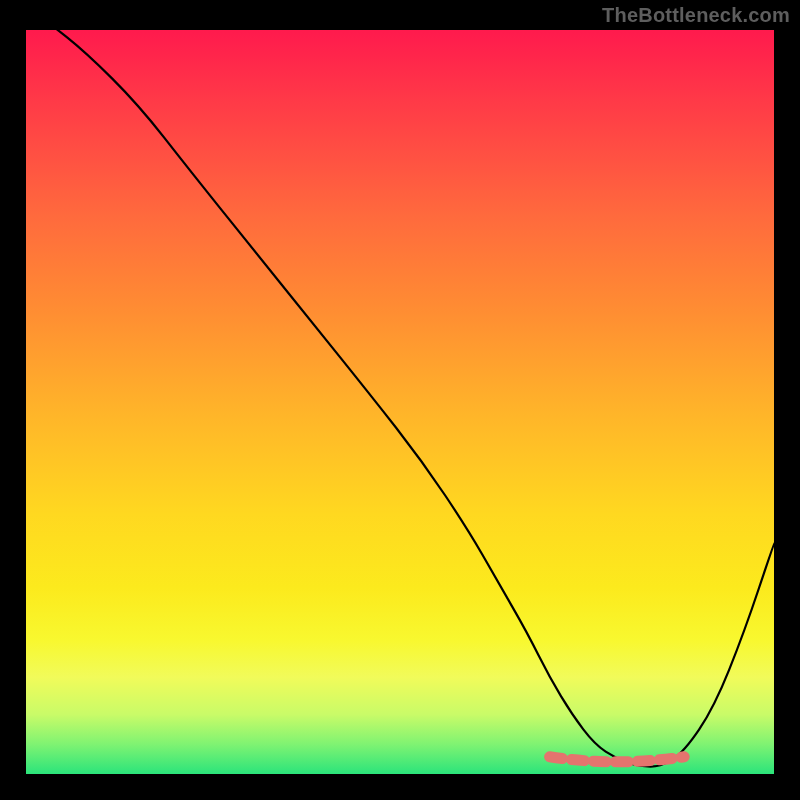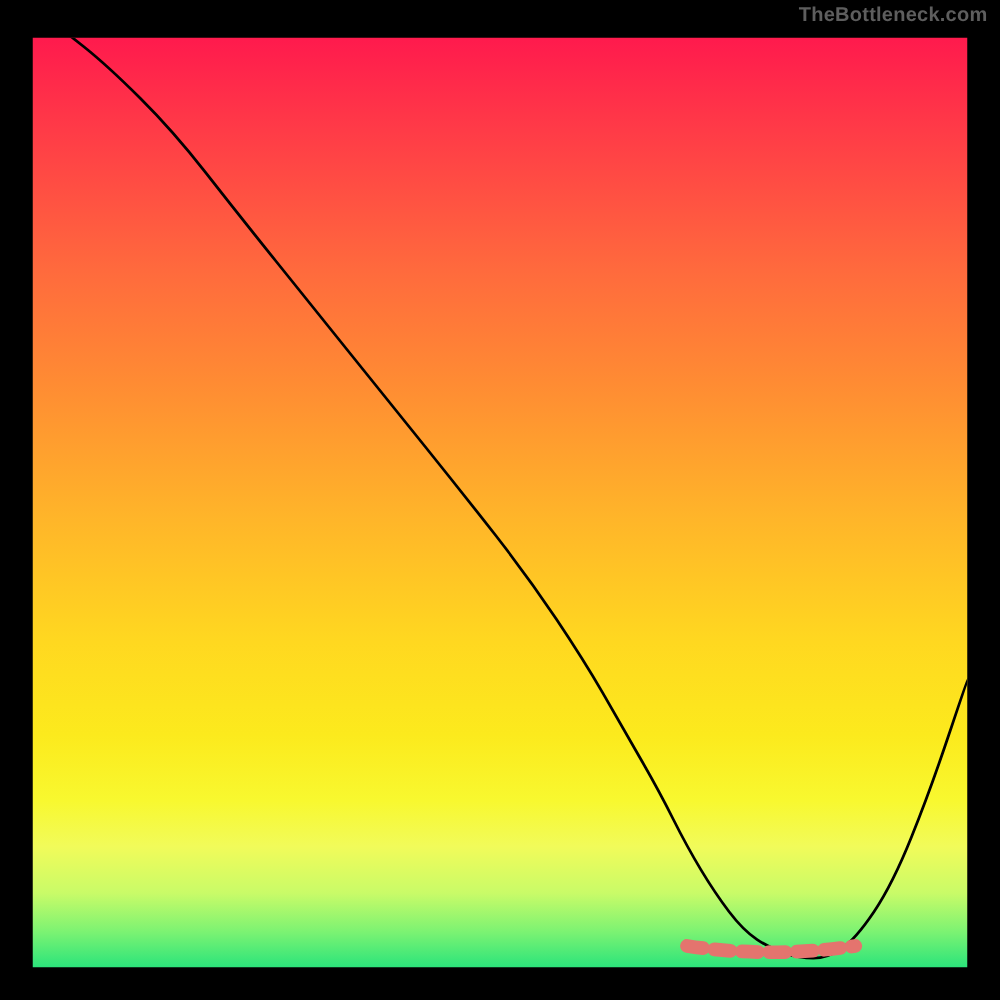--- a/index.html
+++ b/index.html
@@ -8,21 +8,21 @@
     width: 800px;
     height: 800px;
     background: #000;
     position: relative;
   }
   .watermark {
     position: absolute;
     top: 4px;
     right: 10px;
     font-family: Arial, Helvetica, sans-serif;
-    font-size: 16px;
+    font-size: 20px;
     font-weight: bold;
     color: #5e5e5e;
     letter-spacing: 0.2px;
     z-index: 10;
   }
   .plot-area {
     position: absolute;
     left: 26px;
     top: 30px;
     width: 748px;

